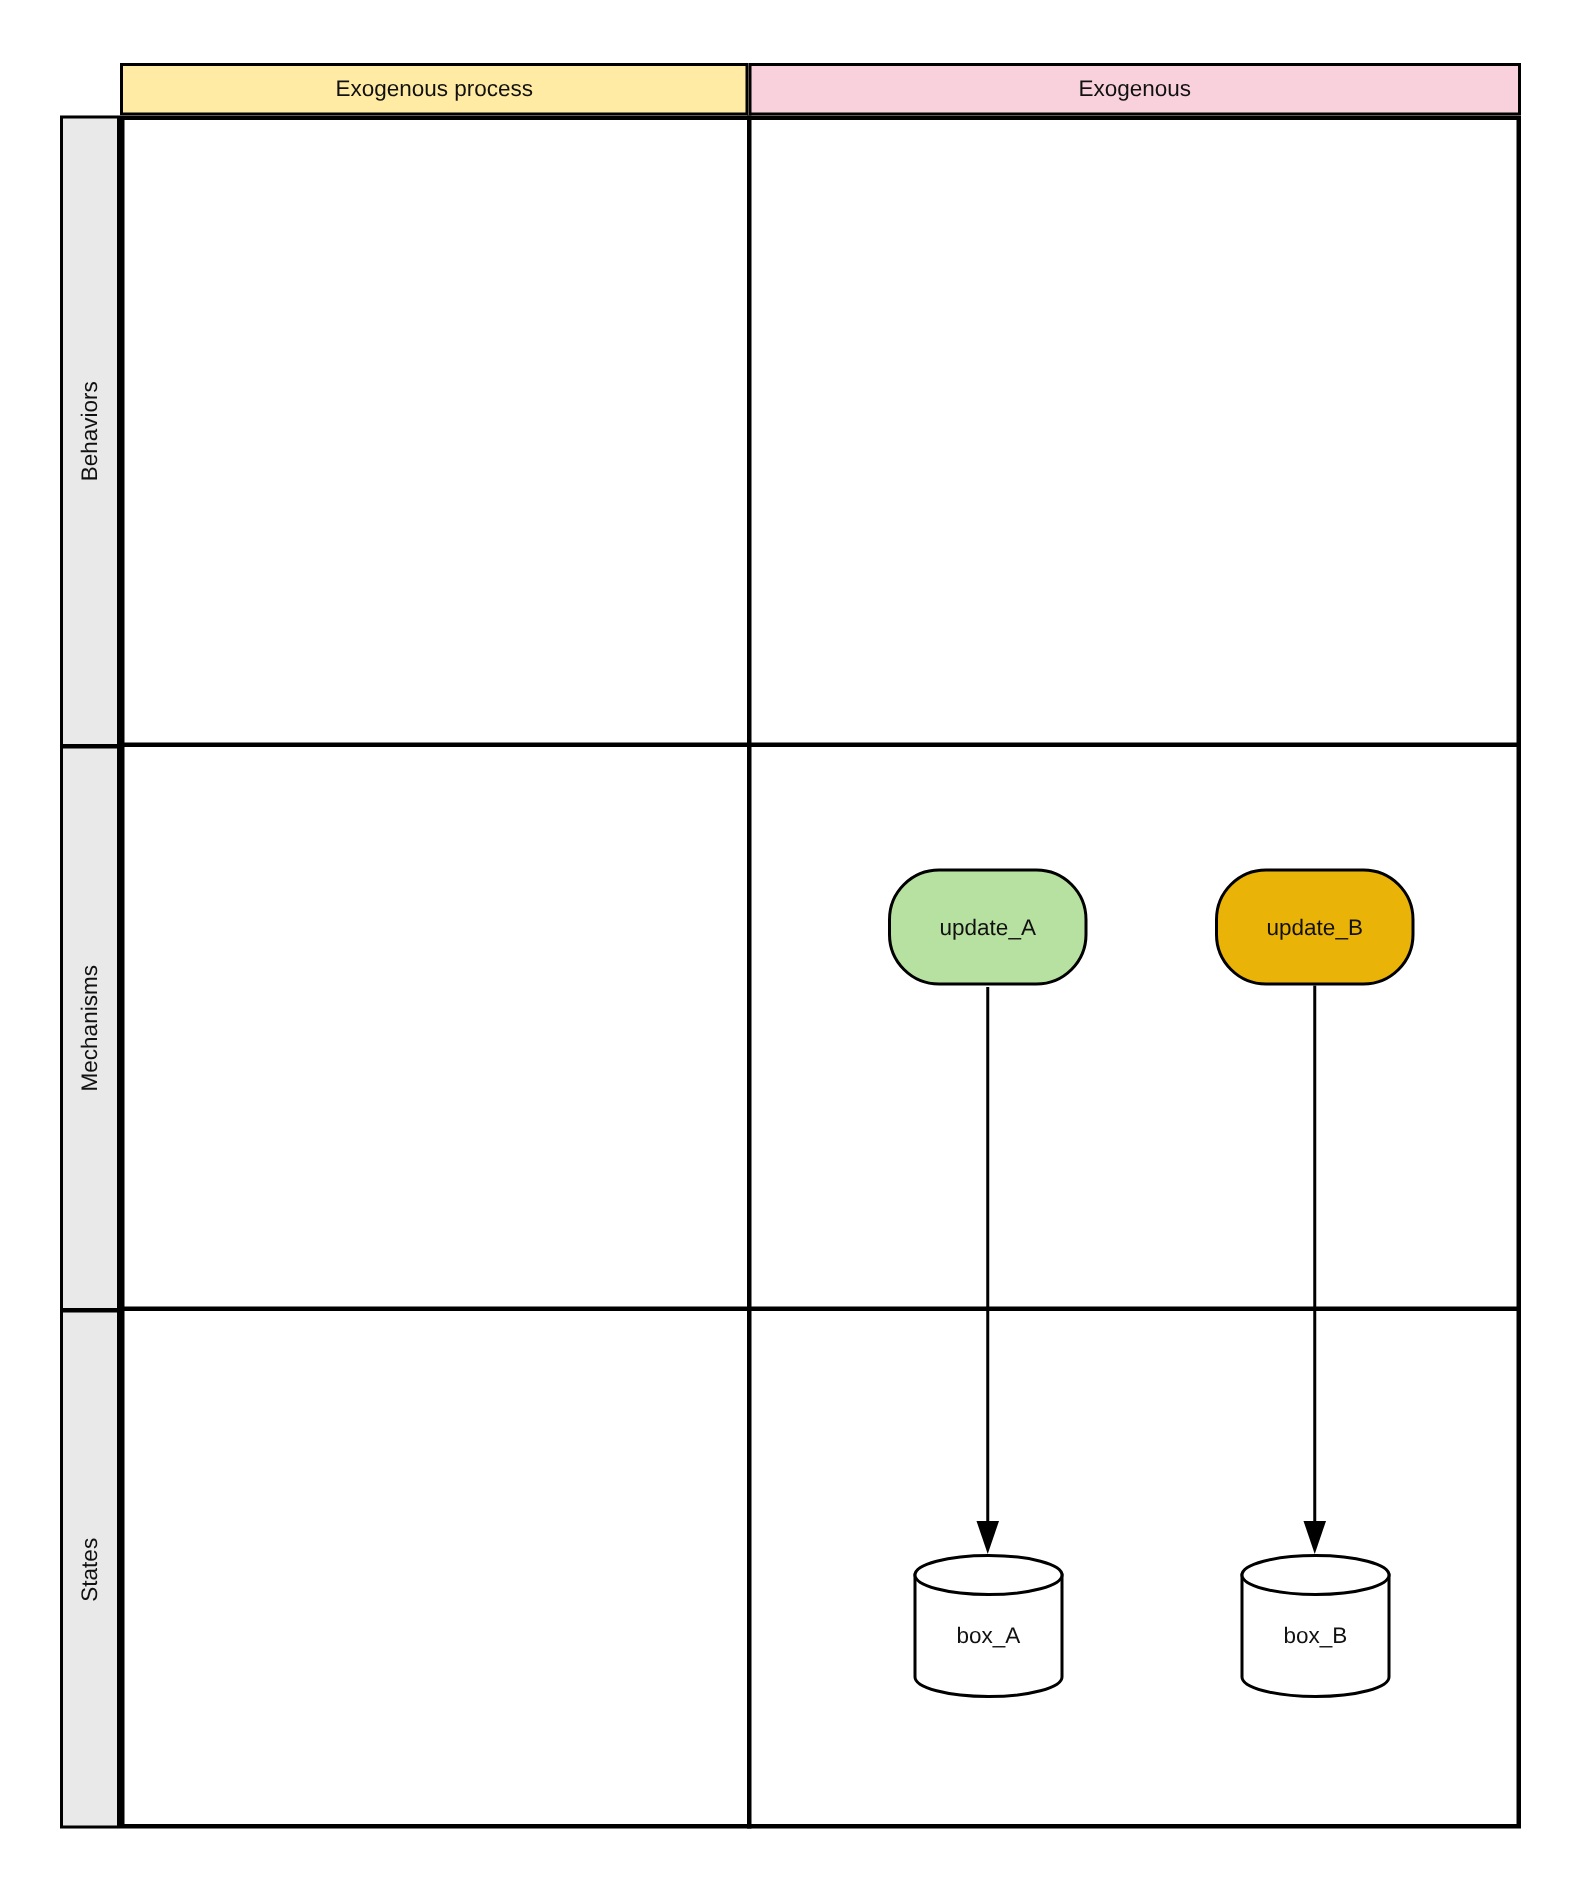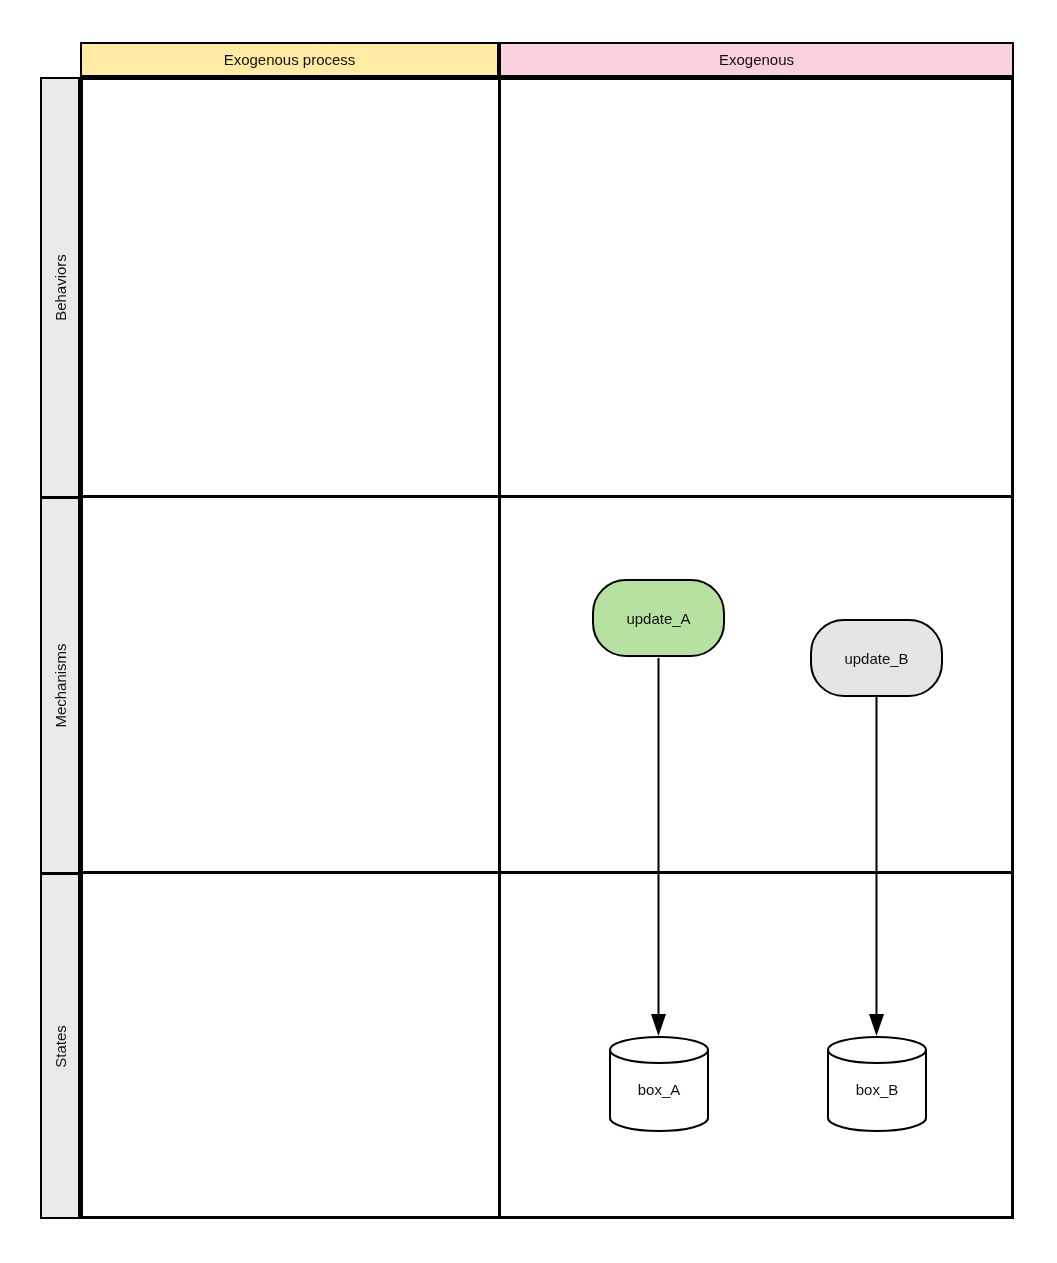--- a/index.html
+++ b/index.html
@@ -172,17 +172,17 @@
     <g>
       <path d="M828,1050 L828,1118 A49,13 0 0 0 926,1118 L926,1050 Z" stroke="#000000" stroke-width="2" fill="#ffffff"></path>
       <ellipse cx="877" cy="1050" rx="49" ry="13" stroke="#000000" stroke-width="2" fill="#ffffff"></ellipse>
       <text class="cyl-label" x="877" y="1095" text-anchor="middle">box_B</text>
     </g>
   </svg>
 
   <div class="process-node a" style="background-color: rgb(183, 225, 161);">
     <span>update_A</span>
   </div>
-  <div class="process-node b" style="background-color: #e5e5e5; margin-top: 40px;">
+  <div class="process-node b" style="background-color: #eab308;">
     <span>update_B</span>
   </div>
 
 </div>
 
 </body></html>

